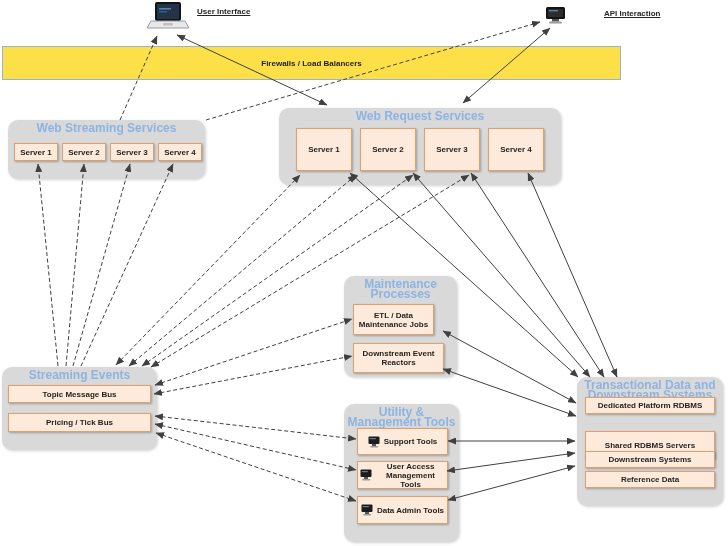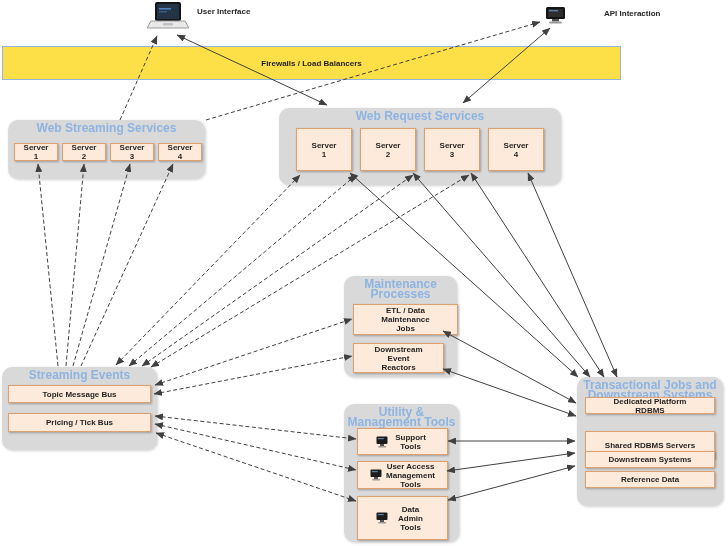--- a/index.html
+++ b/index.html
@@ -6,27 +6,27 @@
   .canvas{position:relative;width:728px;height:546px;background:#ffffff;
           font-family:"Liberation Sans",sans-serif;overflow:hidden;}
   svg.layer{position:absolute;left:0;top:0;width:728px;height:546px;z-index:10;pointer-events:none;}
   .group{position:absolute;background:#d9d9d9;border-radius:10px;
          box-shadow:1px 1px 3px rgba(0,0,0,.18);z-index:1;}
   .gtitle{position:absolute;left:0;top:3px;width:100%;text-align:center;
           font-weight:bold;font-size:12px;line-height:10px;color:#8db4e2;z-index:2;}
   .node{position:absolute;background:#fdeada;border:1px solid #dfa070;
         box-shadow:1px 1px 2px rgba(0,0,0,.28);display:flex;align-items:center;
         justify-content:center;text-align:center;font-weight:bold;font-size:8px;
-        line-height:9px;color:#1f1f1f;box-sizing:border-box;z-index:3;padding:1px 18px;}
+        line-height:9px;color:#1f1f1f;box-sizing:border-box;z-index:3;padding:1px 2px;}
   .tool{gap:3px;}
   .mon{display:inline-flex;flex:0 0 auto;}
   .fw{position:absolute;left:2px;top:46px;width:619px;height:34px;background:#fde047;
       border:1px solid #95b3d7;box-sizing:border-box;display:flex;align-items:center;
       justify-content:center;font-weight:bold;font-size:8px;color:#1f1f1f;z-index:1;}
-  .toplabel{position:absolute;font-weight:bold;font-size:8px;color:#262626;z-index:3;}
+  .toplabel{position:absolute;font-weight:bold;font-size:8px;color:#262626;z-index:3;text-decoration:underline;}
   .topicon{position:absolute;z-index:3;}
 </style>
 </head>
 <body>
 
 <div class="canvas">
 
   <svg class="layer" id="connectors" viewBox="0 0 728 546" xmlns="http://www.w3.org/2000/svg">
     <defs>
       <marker id="ah" orient="auto" markerUnits="userSpaceOnUse" markerWidth="9" markerHeight="7" refX="8" refY="3.5">
@@ -103,21 +103,21 @@
     <div class="gtitle">Web Request Services</div>
   </div>
   <div class="node" style="left:296px;top:128px;width:56px;height:43px;">Server 1</div>
   <div class="node" style="left:360px;top:128px;width:56px;height:43px;">Server 2</div>
   <div class="node" style="left:424px;top:128px;width:56px;height:43px;">Server 3</div>
   <div class="node" style="left:488px;top:128px;width:56px;height:43px;">Server 4</div>
 
   <div class="group" style="left:344px;top:276px;width:113px;height:101px;">
     <div class="gtitle">Maintenance Processes</div>
   </div>
-  <div class="node" style="left:353px;top:304px;width:105px;height:31px;">ETL / Data Maintenance Jobs</div>
+  <div class="node" style="left:353px;top:304px;width:81px;height:31px;">ETL / Data Maintenance Jobs</div>
   <div class="node" style="left:353px;top:343px;width:91px;height:30px;">Downstream Event Reactors</div>
 
   <div class="group" style="left:2px;top:367px;width:155px;height:83px;">
     <div class="gtitle">Streaming Events</div>
   </div>
   <div class="node" style="left:8px;top:385px;width:143px;height:18px;">Topic Message Bus</div>
   <div class="node" style="left:8px;top:413px;width:143px;height:19px;">Pricing / Tick Bus</div>
 
   <div class="group" style="left:344px;top:404px;width:115px;height:138px;">
     <div class="gtitle">Utility &amp; Management Tools</div>
@@ -137,33 +137,33 @@
     <span class="mon">
       <svg width="13" height="12" viewBox="0 0 13 12" xmlns="http://www.w3.org/2000/svg">
         <rect x="0.5" y="0.5" width="11" height="7.5" rx="1" fill="#1c1c1c"></rect>
         <rect x="1.8" y="2" width="6" height="1.2" fill="#5a7da5"></rect>
         <rect x="4" y="8" width="4" height="2" fill="#555"></rect>
         <rect x="2.2" y="10" width="8" height="1.5" rx="0.7" fill="#9a9a9a"></rect>
       </svg>
     </span>
     <span>User Access Management Tools</span>
   </div>
-  <div class="node tool" style="left:357px;top:496px;width:91px;height:44px;">
+  <div class="node tool" style="left:357px;top:496px;width:91px;height:28px;">
     <span class="mon">
       <svg width="13" height="12" viewBox="0 0 13 12" xmlns="http://www.w3.org/2000/svg">
         <rect x="0.5" y="0.5" width="11" height="7.5" rx="1" fill="#1c1c1c"></rect>
         <rect x="1.8" y="2" width="6" height="1.2" fill="#5a7da5"></rect>
         <rect x="4" y="8" width="4" height="2" fill="#555"></rect>
         <rect x="2.2" y="10" width="8" height="1.5" rx="0.7" fill="#9a9a9a"></rect>
       </svg>
     </span>
     <span>Data Admin Tools</span>
   </div>
 
   <div class="group" style="left:577px;top:377px;width:146px;height:129px;">
-    <div class="gtitle" style="padding:0 6px;width:calc(100% - 12px);">Transactional Jobs and Downstream Systems</div>
+    <div class="gtitle" style="padding:0 6px;width:calc(100% - 12px);">Transactional Data and Downstream Systems</div>
   </div>
   <div class="node" style="left:585px;top:397px;width:130px;height:17px;">Dedicated Platform RDBMS</div>
   <div class="node" style="left:585px;top:431px;width:130px;height:28px;">Shared RDBMS Servers</div>
   <div class="node" style="left:585px;top:451px;width:130px;height:17px;">Downstream Systems</div>
   <div class="node" style="left:585px;top:471px;width:130px;height:17px;">Reference Data</div>
 
 </div>
 
 </body></html>

